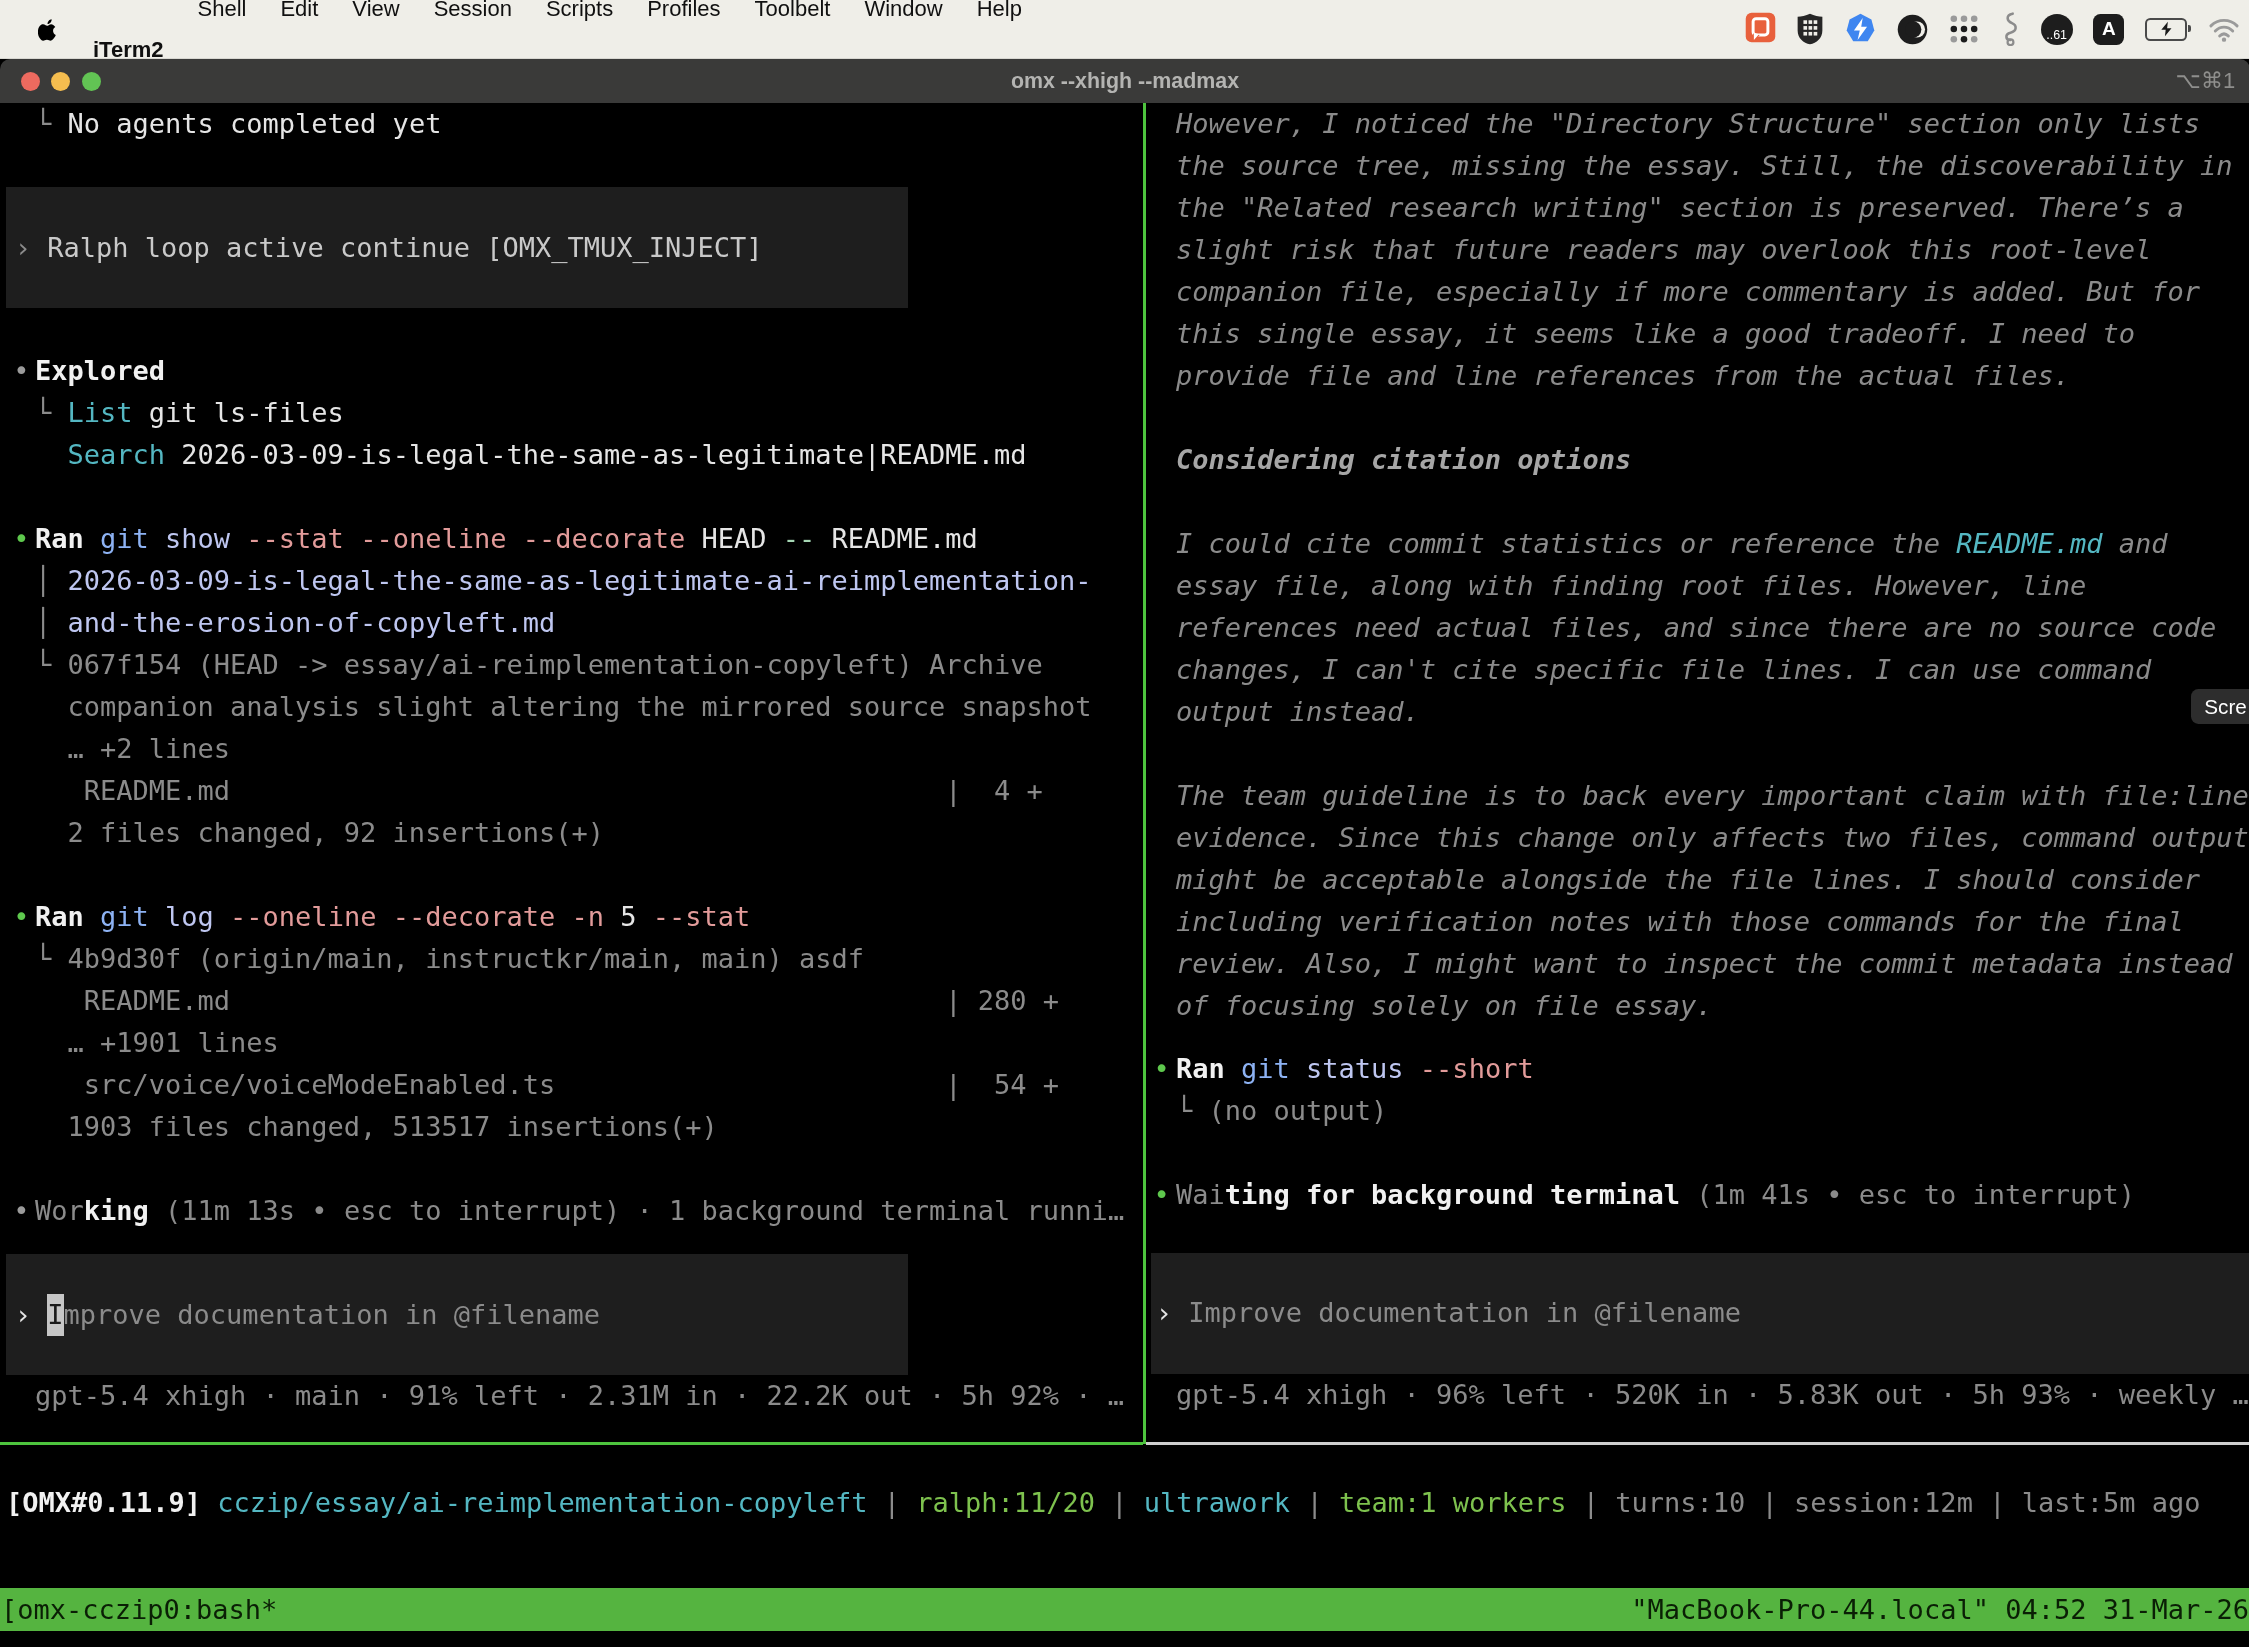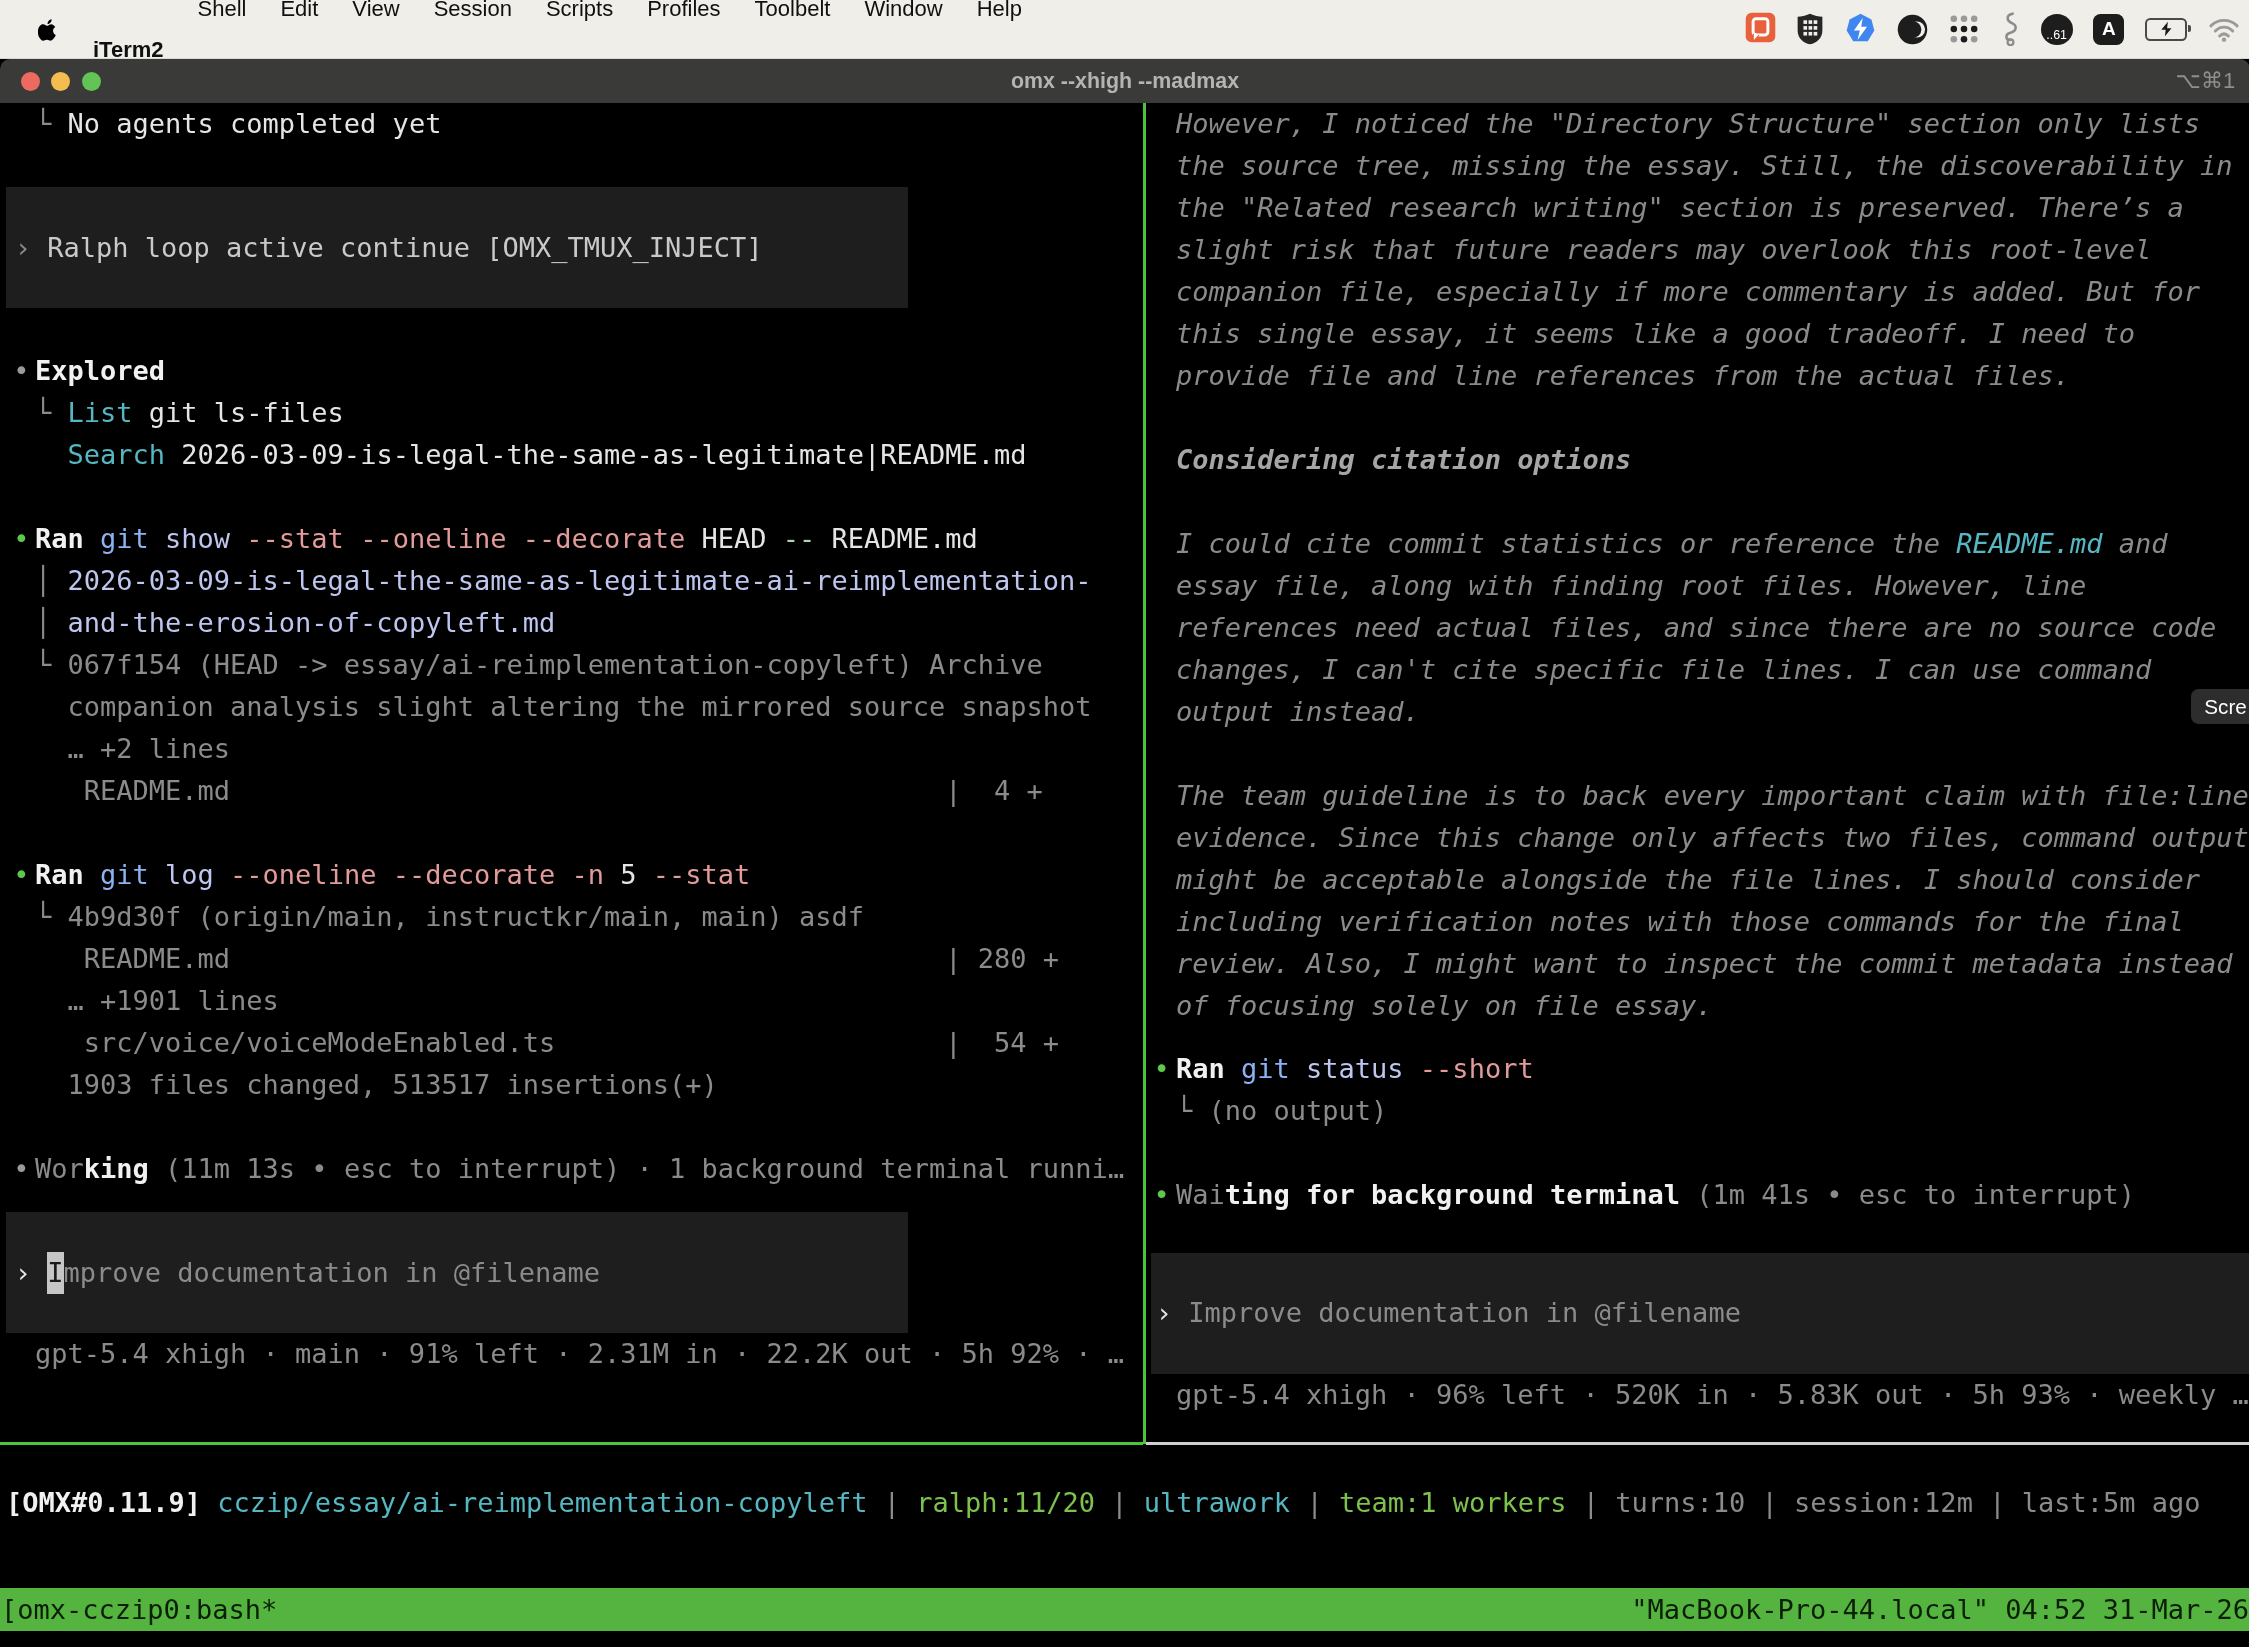--- a/index.html
+++ b/index.html
@@ -188,20 +188,21 @@
       <div class="tline"><span class="g">└ </span><span class="cy">List</span><span class="w"> git ls-files</span></div>
       <div class="tline"><span class="w">  </span><span class="cy">Search</span><span class="w"> 2026-03-09-is-legal-the-same-as-legitimate|README.md</span></div>
       <div class="blank"></div>
       <div class="tline"><span class="gn blt">•</span><span class="b">Ran </span><span class="bl">git </span><span class="lv">show </span><span class="pk">--stat --oneline --decorate </span><span class="w">HEAD </span><span class="mn">-- </span><span class="w">README.md</span></div>
       <div class="tline"><span class="g">│ </span><span class="lv">2026-03-09-is-legal-the-same-as-legitimate-ai-reimplementation-</span></div>
       <div class="tline"><span class="g">│ </span><span class="lv">and-the-erosion-of-copyleft.md</span></div>
       <div class="tline"><span class="g">└ 067f154 (HEAD -&gt; essay/ai-reimplementation-copyleft) Archive</span></div>
       <div class="tline"><span class="g">  companion analysis slight altering the mirrored source snapshot</span></div>
       <div class="tline"><span class="g">  … +2 lines</span></div>
       <div class="tline"><span class="g">   README.md                                            |  4 +</span></div>
+      <div class="tline"><span class="g">  2 files changed, 92 insertions(+)</span></div>
       <div class="blank"></div>
       <div class="tline"><span class="gn blt">•</span><span class="b">Ran </span><span class="bl">git </span><span class="lv">log </span><span class="pk">--oneline --decorate -n </span><span class="w">5 </span><span class="pk">--stat</span></div>
       <div class="tline"><span class="g">└ 4b9d30f (origin/main, instructkr/main, main) asdf</span></div>
       <div class="tline"><span class="g">   README.md                                            | 280 +</span></div>
       <div class="tline"><span class="g">  … +1901 lines</span></div>
       <div class="tline"><span class="g">   src/voice/voiceModeEnabled.ts                        |  54 +</span></div>
       <div class="tline"><span class="g">  1903 files changed, 513517 insertions(+)</span></div>
       <div class="blank"></div>
       <div class="tline"><span class="gb blt">•</span><span class="g">Wor</span><span class="b">king</span><span class="g"> (11m 13s • esc to interrupt) · 1 background terminal runni…</span></div>
       <div class="gap30"></div>

